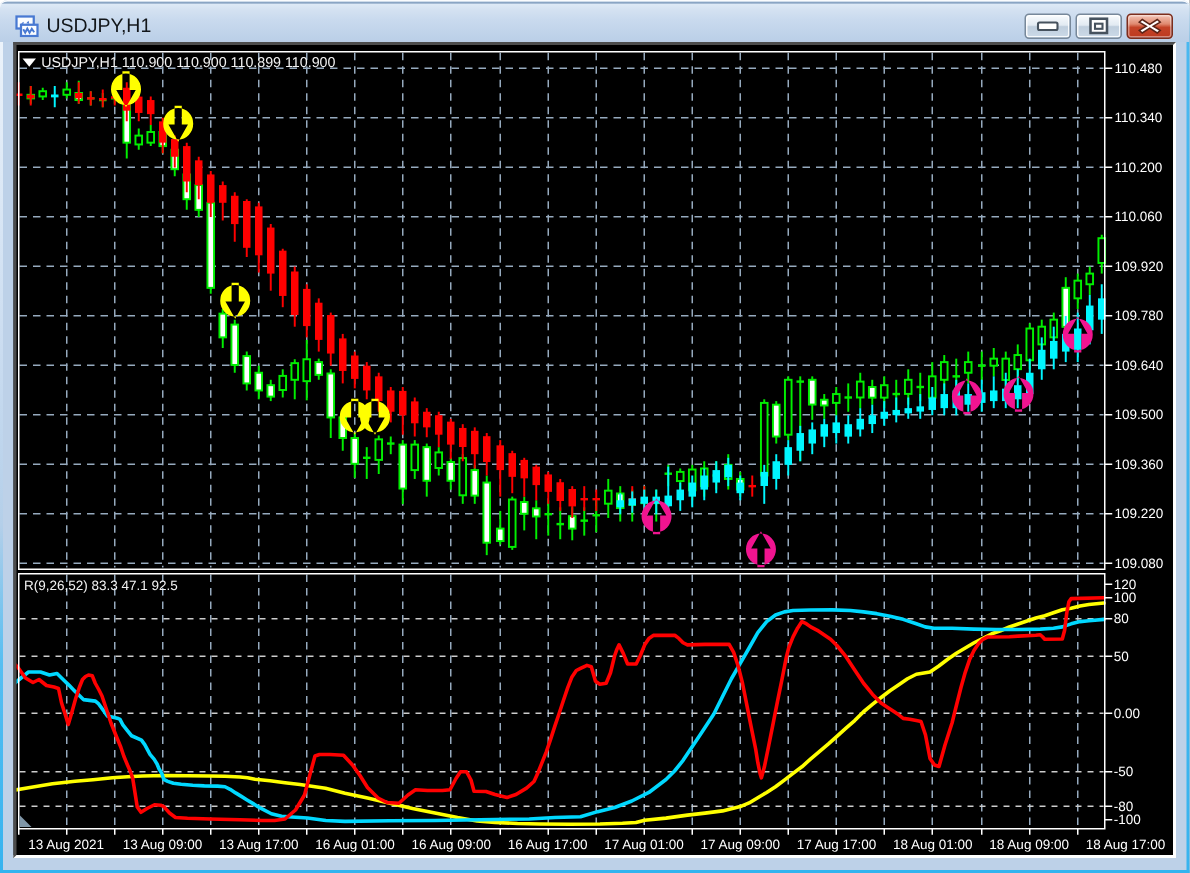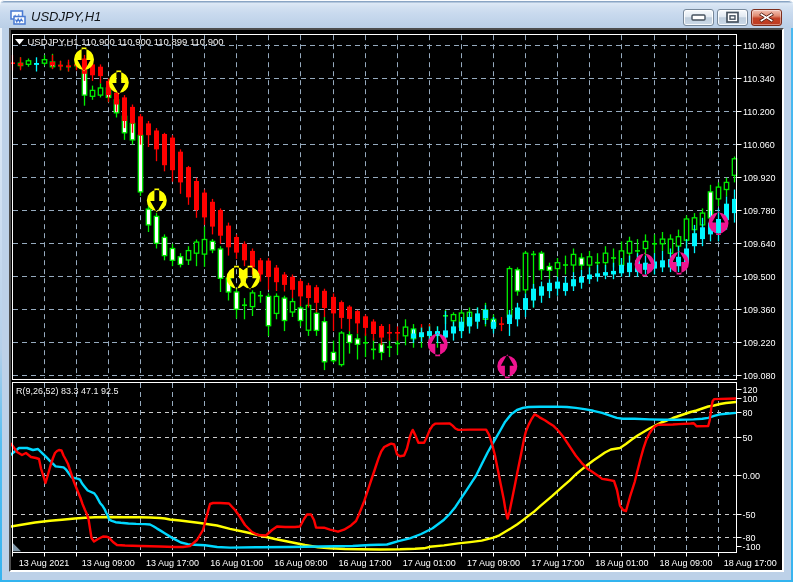--- a/index.html
+++ b/index.html
@@ -5,21 +5,21 @@
 #win{position:absolute;left:0;top:0;width:793px;height:582px;background:#bdd1e8;
  border-radius:5px 5px 0 0;box-sizing:border-box;}
 #eL{position:absolute;left:0;top:2px;width:2px;height:580px;
  background:linear-gradient(180deg,#f0f6fc 0%,#cadcf0 40%,#b4cfe9 60%,#55bef2 76%,#36b3ef 100%);}
 #eR{position:absolute;right:0;top:2px;width:2px;height:580px;
  background:linear-gradient(180deg,#d8e7f5 0%,#49b8f0 4%,#38b4ef 100%);}
 #eB{position:absolute;left:0;bottom:0;width:793px;height:2px;background:#32b4ef;}
 #title{position:absolute;left:0;top:0;width:793px;height:28px;border-radius:5px 5px 0 0;
  background:linear-gradient(#8aa5c4 0px,#8aa5c4 1px,#dde9f6 2px,#d3e1f1 6px,#c9daee 45%,#bacfe7 100%);
  border-top:1px solid #fafcfe;box-sizing:border-box;}
-#ttext{position:absolute;left:31px;top:9px;font-size:13px;color:#12161a;font-style:italic;}
+#ttext{position:absolute;left:31px;top:9px;font-size:13px;color:#12161a;}
 #client{position:absolute;left:9px;top:28px;width:775px;height:544px;background:#000;
  border:2px solid;border-color:#4d4d4d #ffffff #ffffff #4d4d4d;box-sizing:border-box;}
 .btn{position:absolute;top:9px;width:31px;height:17px;border-radius:3px;box-sizing:border-box;}
 .nb{border:1px solid #77889a;background:linear-gradient(#f8fbfd 0%,#e2eaf2 45%,#bfcedd 52%,#ccdae8 100%);
  box-shadow:inset 0 0 0 1px rgba(255,255,255,.85);}
 #bclose{border:1px solid #7c2d1c;background:linear-gradient(#f3c3b5 0%,#e08a70 40%,#c44327 55%,#bd3a20 100%);
  box-shadow:inset 0 0 0 1px rgba(255,255,255,.4);}
 </style></head>
 <body>
 <div id="win"></div>

